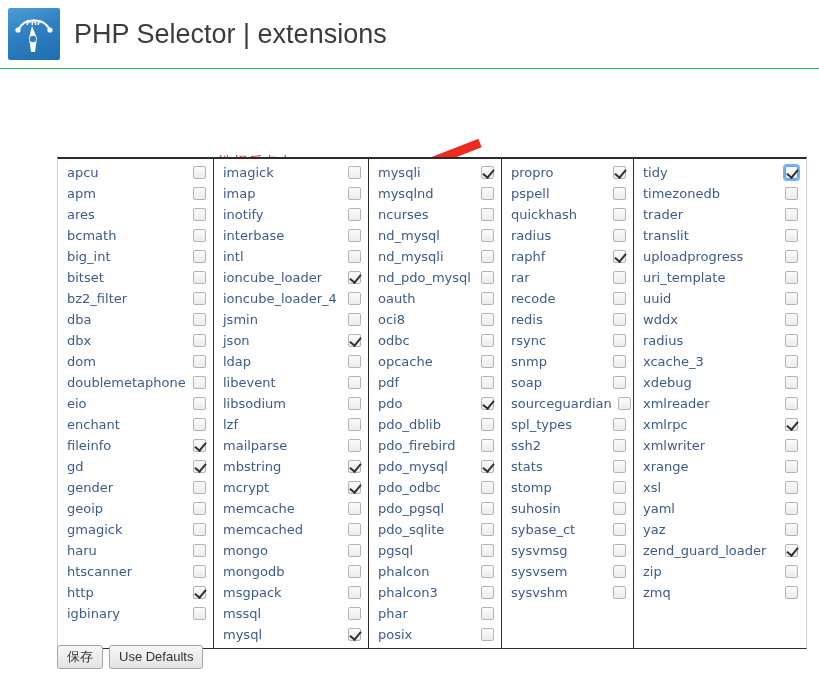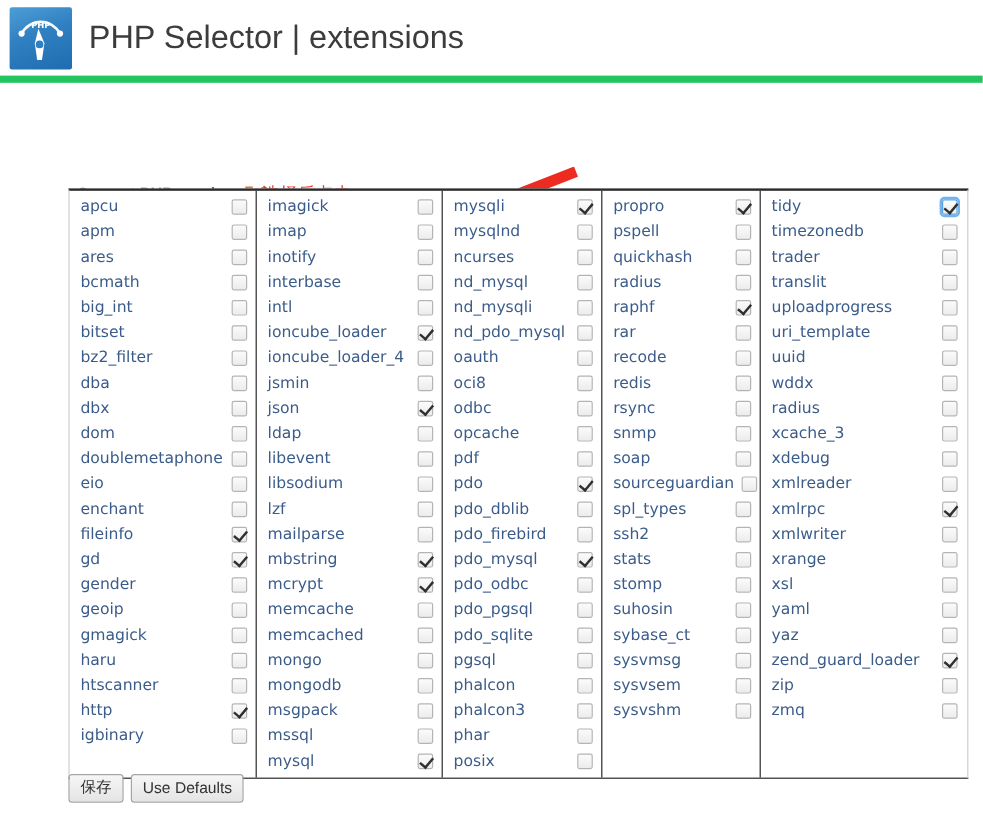--- a/index.html
+++ b/index.html
@@ -9,21 +9,21 @@
     background: #ffffff;
     font-family: "Liberation Sans", "DejaVu Sans", sans-serif;
     color: #333333;
     overflow: hidden;
   }
 
   
   .header {
     position: relative;
     height: 69px;
-    border-bottom: 6px solid #22c55e;
+    border-bottom: 1px solid #22c55e;
     display: flex;
     align-items: center;
     padding-left: 8px;
   }
   .logo {
     width: 52px; height: 52px;
     flex: 0 0 52px;
     border-radius: 2px;
     background: linear-gradient(160deg, #4d9ed6 0%, #2f7fc1 45%, #1f6db0 100%);
     position: relative;

